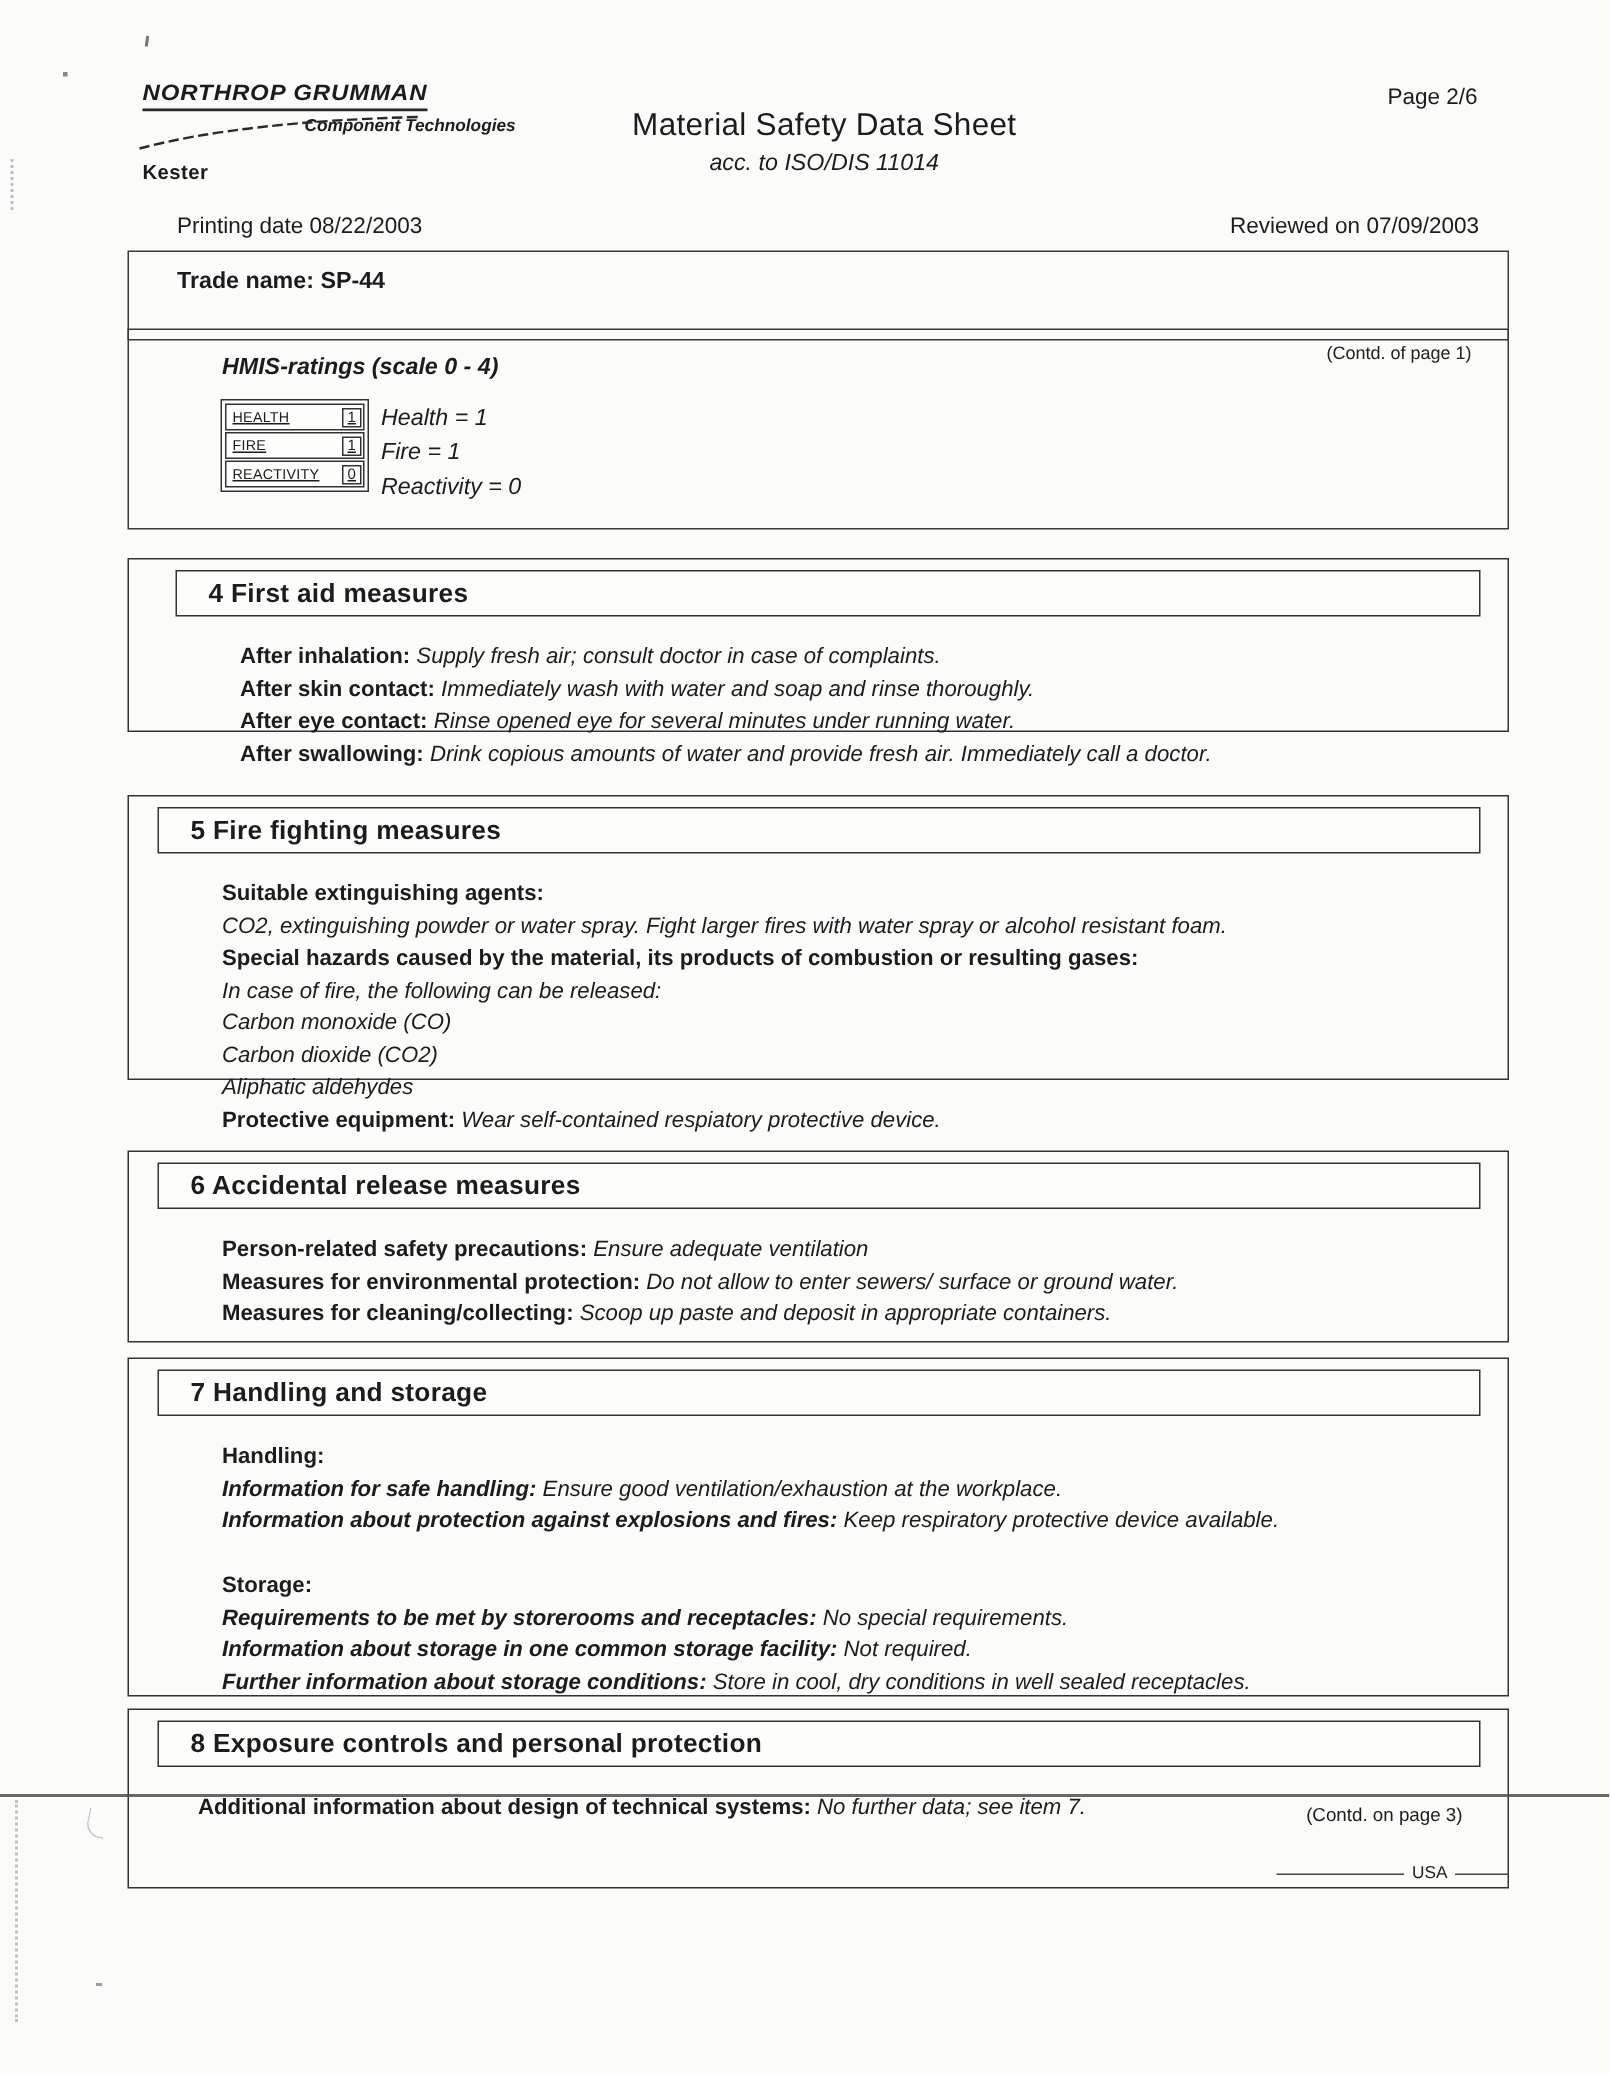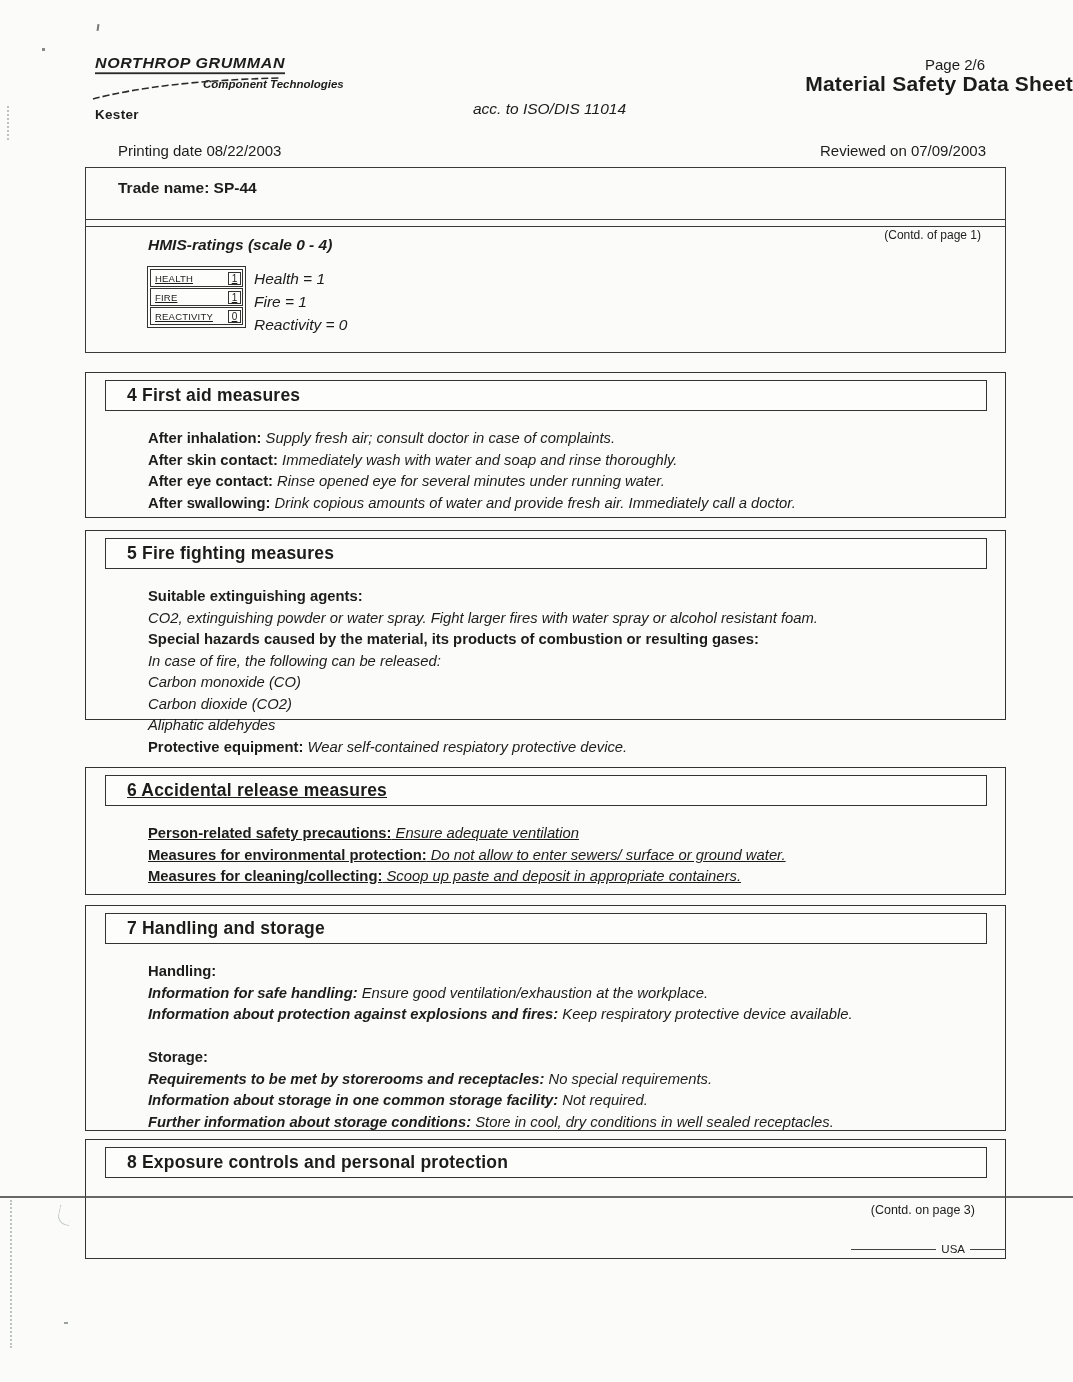--- a/index.html
+++ b/index.html
@@ -18,21 +18,21 @@
   .logo-main{
     font-size:16px;font-weight:bold;font-style:italic;letter-spacing:.6px;
     border-bottom:2px solid #2a2a2a;padding-bottom:1px;display:inline-block;
     transform:scaleY(.92);
   }
   .logo-swoosh{position:absolute;left:-4px;top:21px;}
   .logo-sub{font-size:11.5px;font-weight:bold;font-style:italic;margin:3px 0 0 108px;white-space:nowrap;}
   .kester{font-weight:bold;font-size:13.5px;margin-top:17px;letter-spacing:.3px;}
 
   .title-block{position:absolute;left:26px;right:0;top:72px;text-align:center;}
-  .doc-title{font-size:21px;font-weight:bold;letter-spacing:.2px;text-align:right;}
+  .doc-title{font-size:21px;font-weight:normal;letter-spacing:.2px;}
   .doc-subtitle{font-size:15.5px;font-style:italic;margin-top:4px;}
   .page-num{position:absolute;right:88px;top:56px;font-size:15px;}
 
   .dates-row{position:absolute;top:142px;left:118px;width:868px;display:flex;justify-content:space-between;font-size:15px;}
 
   
   .obox{position:absolute;left:85px;width:921px;border:1.6px solid #3a3a3a;box-sizing:border-box;background:transparent;}
   .trade-box{top:167px;height:60px;}
   .trade-text{font-weight:bold;font-size:15.5px;padding:11px 0 0 32px;}
 
@@ -126,21 +126,21 @@
         </div>
       </div>
     <div class="hmis-eqs">
         <div>Health = 1</div>
         <div>Fire = 1</div>
         <div>Reactivity = 0</div>
       </div>
   </div>
 
   <div>
-      <div class="sec" style="top: 372px; height: 146px;">
+      <div class="sec" style="top: 372px; height: 116px; padding-left: 12px;">
         <div class="sec-title">4 First aid measures</div>
         <div class="sec-content">
           <div class="line"><span class="b">After inhalation:</span><span class="i"> Supply fresh air; consult doctor in case of complaints.</span></div>
           <div class="line"><span class="b">After skin contact:</span><span class="i"> Immediately wash with water and soap and rinse thoroughly.</span></div>
           <div class="line"><span class="b">After eye contact:</span><span class="i"> Rinse opened eye for several minutes under running water.</span></div>
           <div class="line"><span class="b">After swallowing:</span><span class="i"> Drink copious amounts of water and provide fresh air. Immediately call a doctor.</span></div>
         </div>
       </div>
       <div class="sec" style="top: 530px; height: 190px;">
         <div class="sec-title">5 Fire fighting measures</div>
@@ -148,21 +148,21 @@
           <div class="line"><span class="b">Suitable extinguishing agents:</span></div>
           <div class="line"><span class="i">CO2, extinguishing powder or water spray. Fight larger fires with water spray or alcohol resistant foam.</span></div>
           <div class="line"><span class="b">Special hazards caused by the material, its products of combustion or resulting gases:</span></div>
           <div class="line"><span class="i">In case of fire, the following can be released:</span></div>
           <div class="line"><span class="i">Carbon monoxide (CO)</span></div>
           <div class="line"><span class="i">Carbon dioxide (CO2)</span></div>
           <div class="line"><span class="i">Aliphatic aldehydes</span></div>
           <div class="line"><span class="b">Protective equipment:</span><span class="i"> Wear self-contained respiatory protective device.</span></div>
         </div>
       </div>
-      <div class="sec" style="top: 767px; height: 128px; text-decoration: underline;">
+      <div class="sec" style="top: 767px; height: 128px;">
         <div class="sec-title">6 Accidental release measures</div>
         <div class="sec-content">
           <div class="line"><span class="b">Person-related safety precautions:</span><span class="i"> Ensure adequate ventilation</span></div>
           <div class="line"><span class="b">Measures for environmental protection:</span><span class="i"> Do not allow to enter sewers/ surface or ground water.</span></div>
           <div class="line"><span class="b">Measures for cleaning/collecting:</span><span class="i"> Scoop up paste and deposit in appropriate containers.</span></div>
         </div>
       </div>
       <div class="sec" style="top: 905px; height: 226px;">
         <div class="sec-title">7 Handling and storage</div>
         <div class="sec-content">
@@ -171,20 +171,23 @@
           <div class="line"><span class="bi">Information about protection against explosions and fires:</span><span class="i"> Keep respiratory protective device available.</span></div>
           <div class="line spacer"></div>
           <div class="line"><span class="b">Storage:</span></div>
           <div class="line"><span class="bi">Requirements to be met by storerooms and receptacles:</span><span class="i"> No special requirements.</span></div>
           <div class="line"><span class="bi">Information about storage in one common storage facility:</span><span class="i"> Not required.</span></div>
           <div class="line"><span class="bi">Further information about storage conditions:</span><span class="i"> Store in cool, dry conditions in well sealed receptacles.</span></div>
         </div>
       </div>
       <div class="sec" style="top: 1139px; height: 120px;">
         <div class="sec-title">8 Exposure controls and personal protection</div>
+        <div class="sec-content tight">
+          <div class="line"><span class="b">Additional information about design of technical systems:</span><span class="i"> No further data; see item 7.</span></div>
+        </div>
         <div class="contd-on">(Contd. on page 3)</div>
         <div class="usa-line">
           <span class="usa-seg s1"></span>
           <span class="usa-text">USA</span>
           <span class="usa-seg s2"></span>
         </div>
       </div>
     </div>
 
   <div class="artifact-hline"></div>

